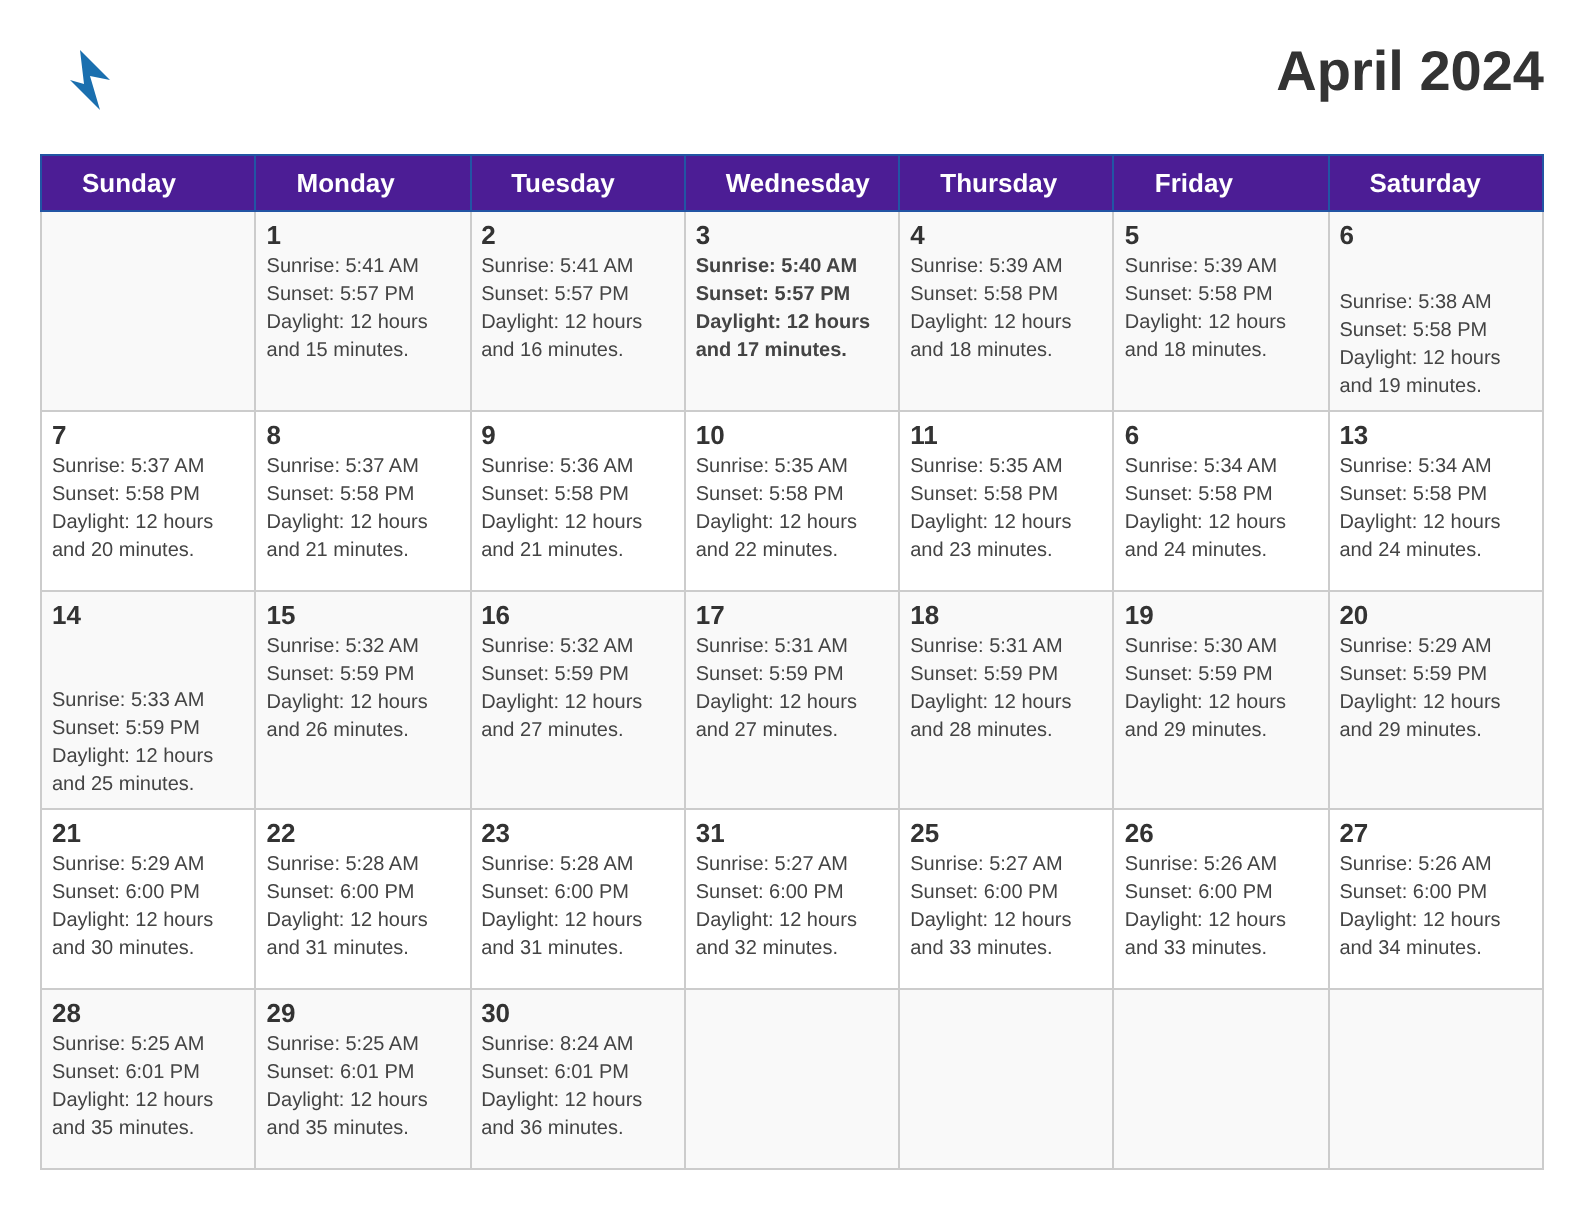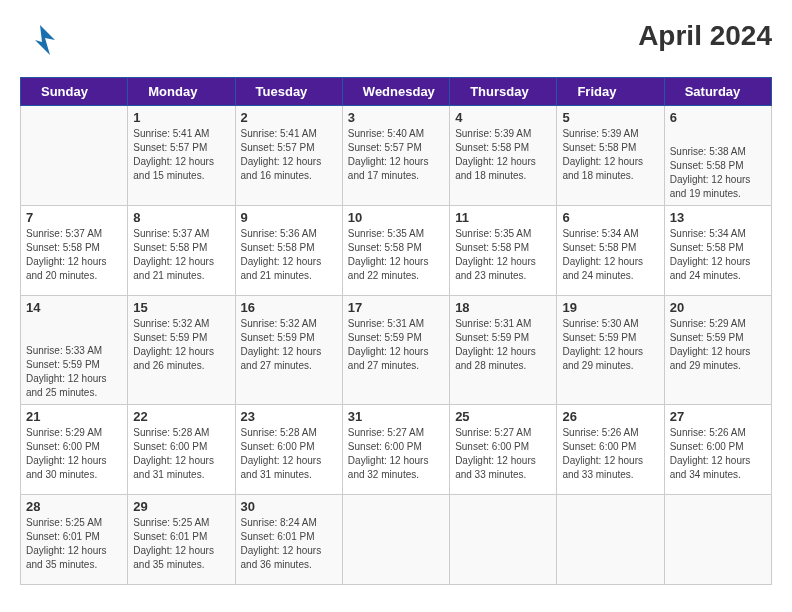--- a/index.html
+++ b/index.html
@@ -125,21 +125,21 @@
         </td>
         <td>
           <span class="day-number">2</span>
           <div class="cell-content" style="white-space: pre-line;">Sunrise: 5:41 AM
 Sunset: 5:57 PM
 Daylight: 12 hours
 and 16 minutes.</div>
         </td>
         <td>
           <span class="day-number">3</span>
-          <div class="cell-content" style="white-space: pre-line;">Sunrise: 5:40 AM
+          <div class="cell-content" style="white-space: pre-line; font-weight: bold;">Sunrise: 5:40 AM
 Sunset: 5:57 PM
 Daylight: 12 hours
 and 17 minutes.</div>
         </td>
         <td>
           <span class="day-number">4</span>
           <div class="cell-content" style="white-space: pre-line;">Sunrise: 5:39 AM
 Sunset: 5:58 PM
 Daylight: 12 hours
 and 18 minutes.</div>

